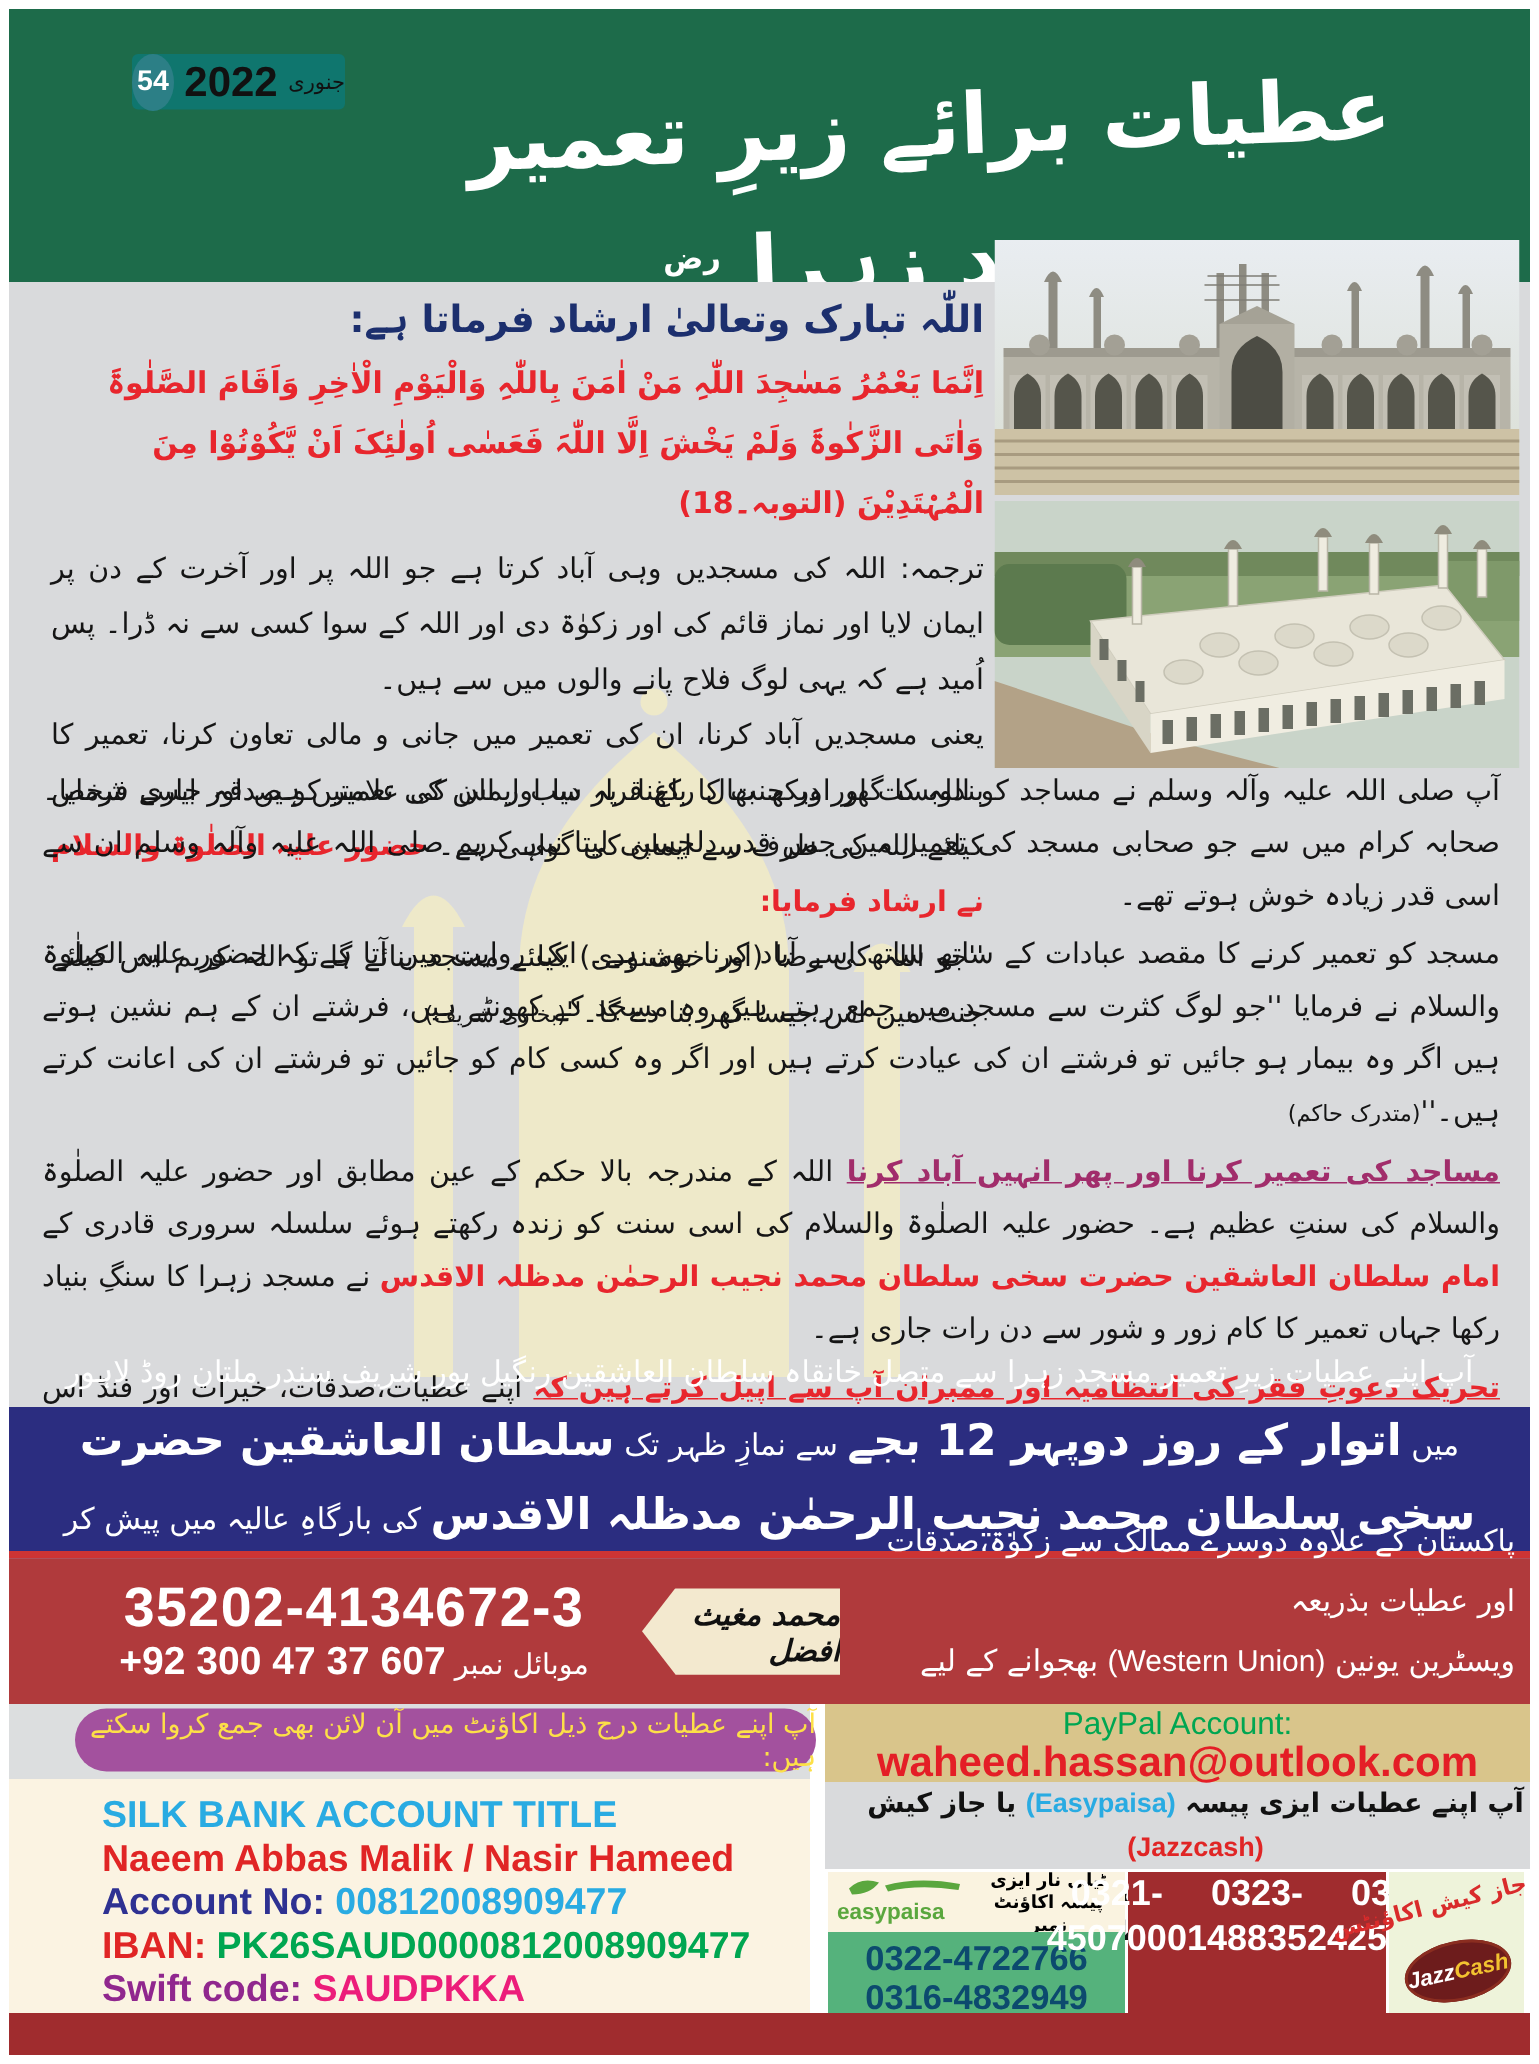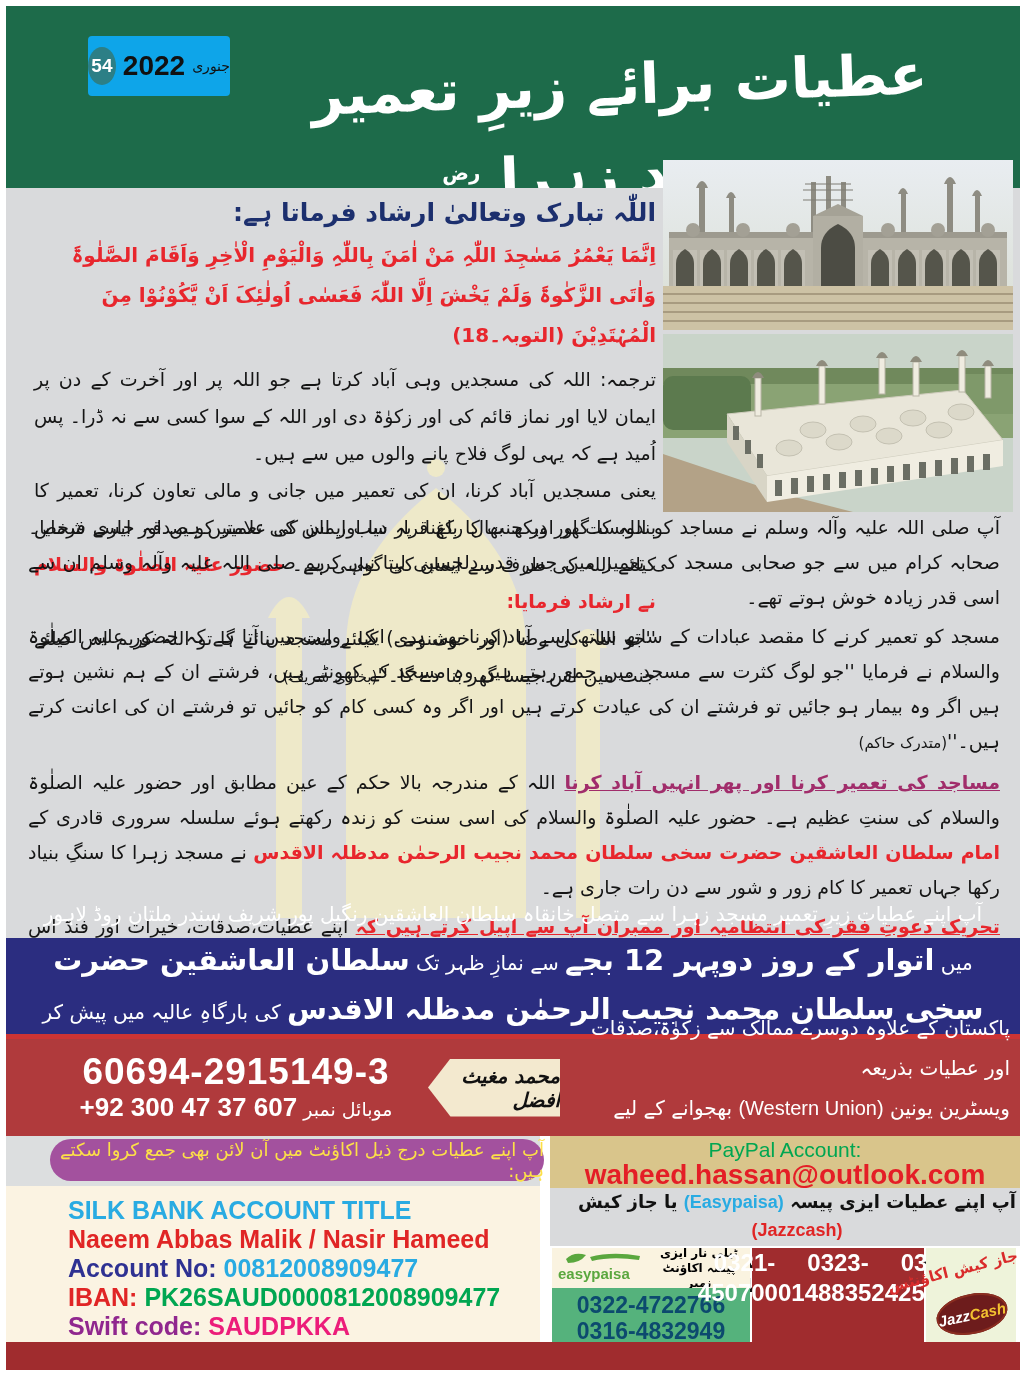--- a/index.html
+++ b/index.html
@@ -2,21 +2,21 @@
 <html lang="ur"><head>
 <meta charset="utf-8">
 <style>
   html,body{margin:0;padding:0;background:#ffffff;}
   .page{position:relative;width:1026px;height:1376px;background:#ffffff;overflow:hidden;
         font-family:"DejaVu Sans",sans-serif;}
   .urdu{direction:rtl;}
 
   
   .band-green{position:absolute;left:6px;top:6px;width:1014px;height:182px;background:#1d6b4a;}
-  .issue-badge{position:absolute;left:82px;top:30px;width:142px;height:60px;background:#0ea5e9;
+  .issue-badge{position:absolute;left:82px;top:30px;width:142px;height:37px;background:#0f766e;
                border-radius:4px;display:flex;align-items:center;justify-content:center;gap:7px;}
   .issue-circle{width:38px;height:38px;border-radius:50%;background:#2c7f86;color:#fff;
                 font-size:19px;font-weight:bold;display:flex;align-items:center;justify-content:center;
                 font-family:"Liberation Sans",sans-serif;}
   .issue-year{font-size:28px;font-weight:bold;color:#111;font-family:"Liberation Sans",sans-serif;}
   .issue-month{font-size:14px;color:#111;}
   .main-title{position:absolute;right:14px;top:34px;width:770px;margin:0;text-align:center;
               color:#ffffff;font-size:56px;font-weight:bold;direction:rtl;line-height:1.6;
               transform:rotate(-2deg);}
   .main-title .hon{font-size:20px;vertical-align:super;}
@@ -267,21 +267,21 @@
       <span>آپ اپنے عطیات زیرِ تعمیر مسجد زہرا سے متصل خانقاہ سلطان العاشقین رنگیل پور شریف سندر ملتان روڈ لاہور میں</span>
       <span class="big">اتوار کے روز دوپہر 12 بجے</span>
       <span>سے نمازِ ظہر تک</span>
       <span class="big">سلطان العاشقین حضرت سخی سلطان محمد نجیب الرحمٰن مدظلہ الاقدس</span>
       <span>کی بارگاہِ عالیہ میں پیش کر سکتے ہیں۔</span>
     </p>
   </section>
 
   <section class="band-red">
     <div class="rb-left">
-      <div class="rb-cnic">60694-2915149-3</div>
+      <div class="rb-cnic">35202-4134672-3</div>
       <div class="rb-mobile"><span>موبائل نمبر</span> <b dir="ltr">+92 300 47 37 607</b></div>
     </div>
     <div class="rb-tag">محمد مغیث افضل</div>
     <div class="rb-right">
       <span>پاکستان کے علاوہ دوسرے ممالک سے زکوٰۃ،صدقات اور عطیات بذریعہ</span><br>
       <span>ویسٹرین یونین</span>
       <span class="latin" dir="ltr">(Western Union)</span>
       <span>بھجوانے کے لیے رابطہ کیجیے</span>
     </div>
   </section>

